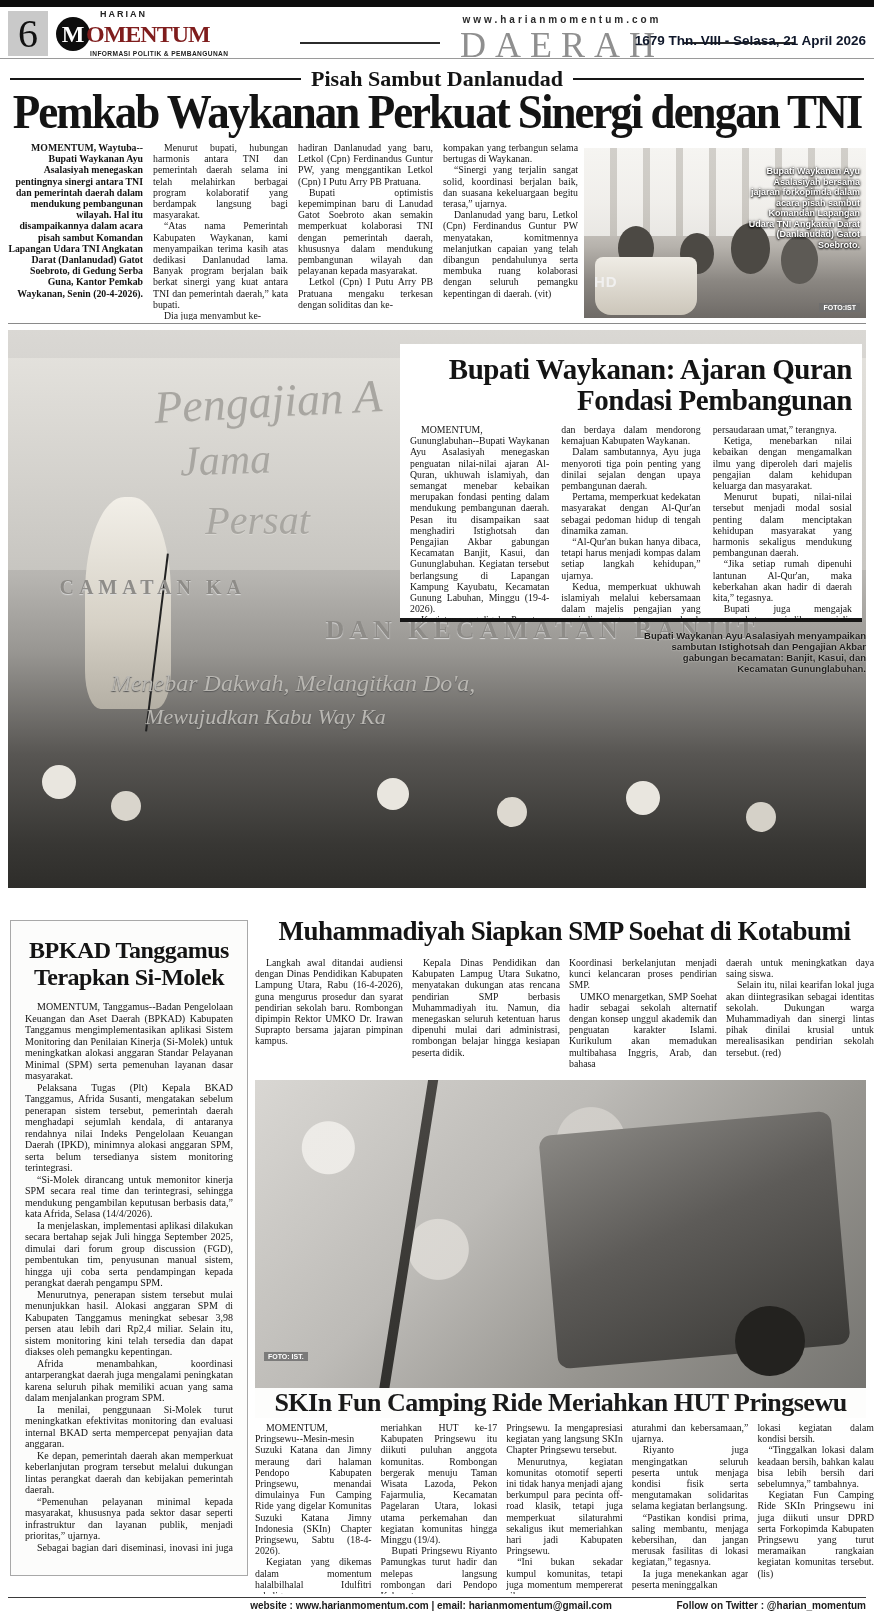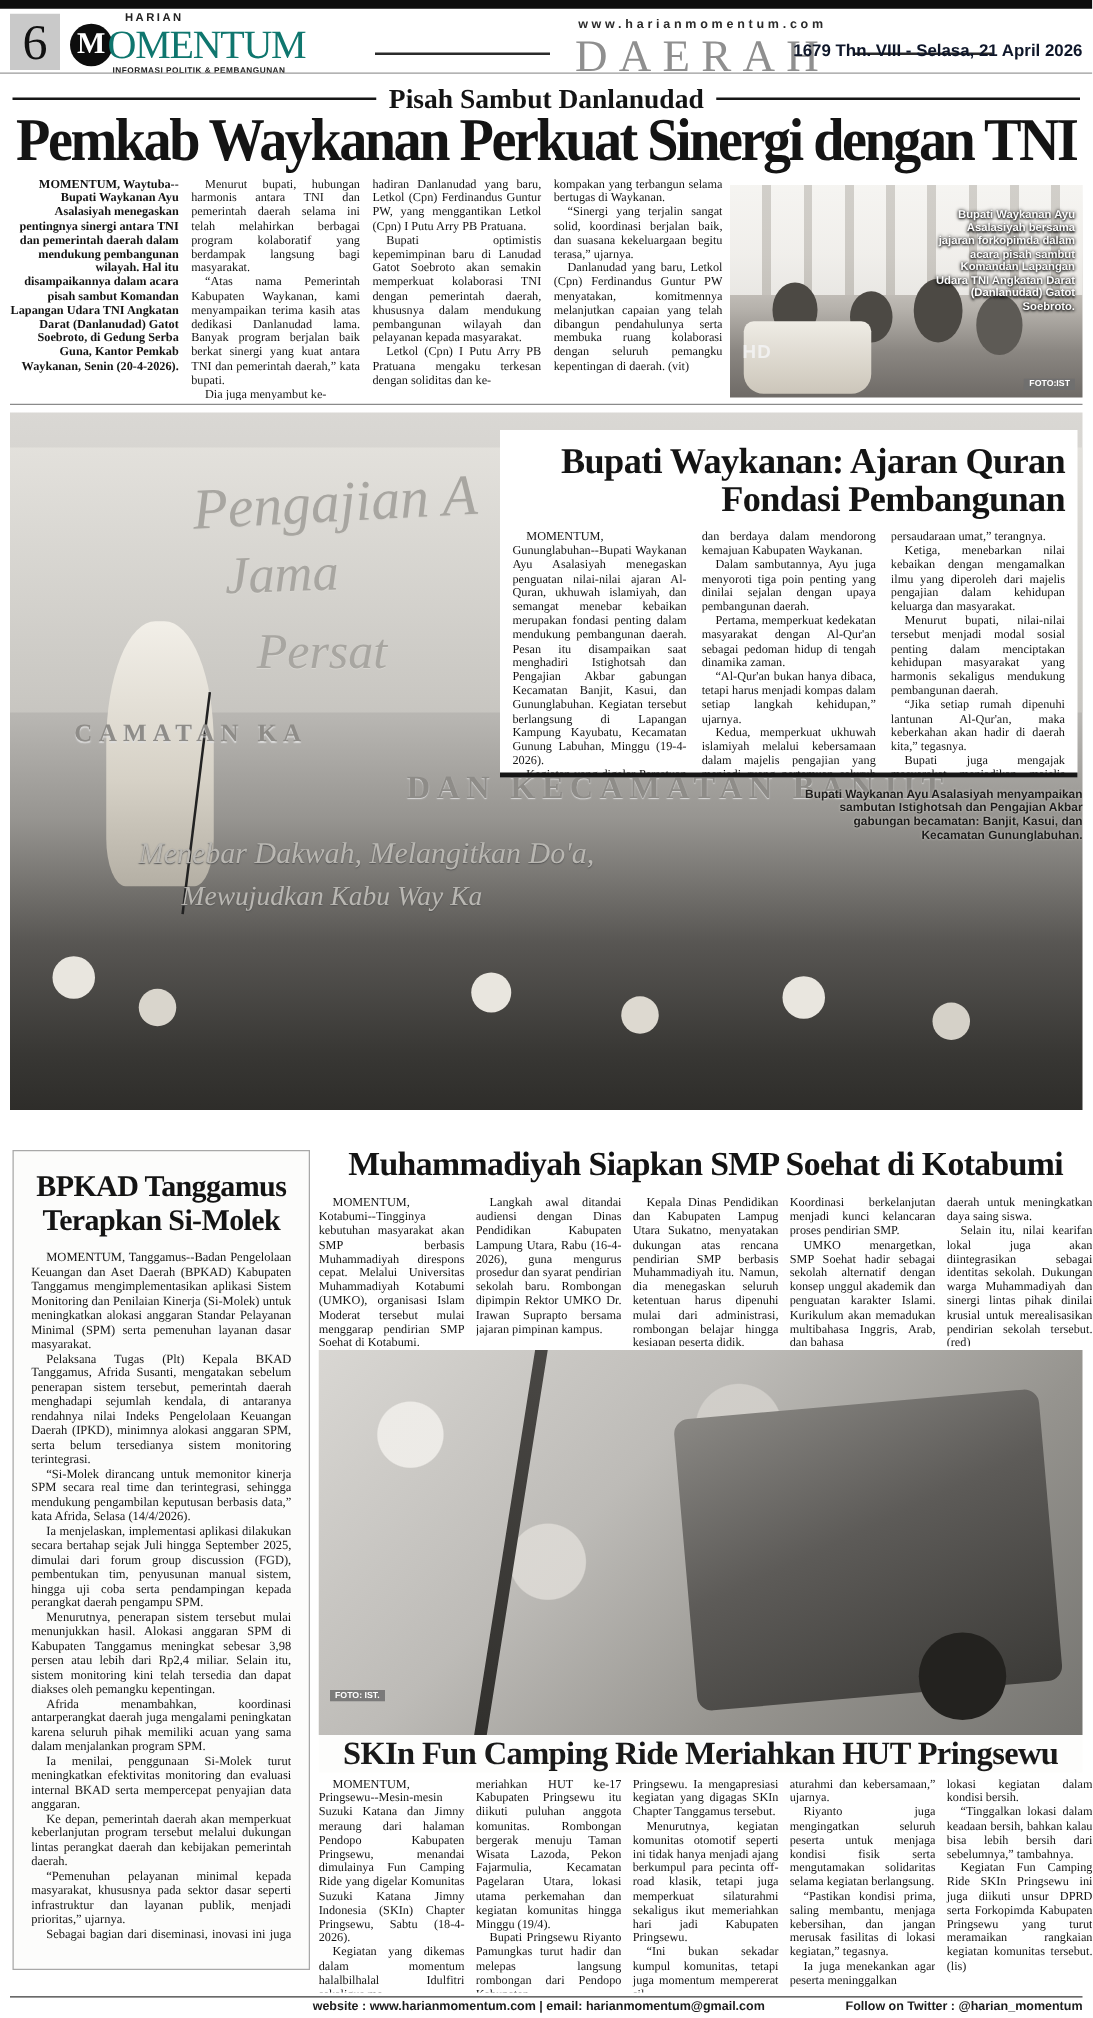--- a/index.html
+++ b/index.html
@@ -13,21 +13,21 @@
   .pagenum-box { left:8px; top:11px; width:40px; height:45px; background:#c9c9c9;
                  display:flex; align-items:center; justify-content:center;
                  font-size:40px; font-weight:400; color:#111; }
   .logo { left:56px; top:9px; width:200px; }
   .logo-harian { font-family:"Liberation Sans",sans-serif; font-size:9px; font-weight:700;
                  letter-spacing:2px; color:#222; margin-left:44px; }
   .logo-row { display:flex; align-items:center; margin-top:-2px; }
   .logo-m { width:34px; height:34px; border-radius:50%; background:#0d0d0d; color:#fff;
             display:flex; align-items:center; justify-content:center;
             font-size:24px; font-weight:700; flex:0 0 34px; }
-  .logo-word { font-size:32px; font-weight:400; letter-spacing:-1px; margin-left:-4px; color:#0f766e; }
+  .logo-word { font-size:24px; font-weight:700; letter-spacing:-1px; margin-left:-4px; color:#7f1d1d; }
   .logo-tag { font-family:"Liberation Sans",sans-serif; font-size:6.6px; font-weight:700;
               letter-spacing:.4px; color:#222; margin-left:34px; margin-top:-1px; }
   .site-url { left:437px; top:14px; width:250px; text-align:center;
               font-family:"Liberation Sans",sans-serif; font-size:10px; font-weight:700;
               letter-spacing:3px; color:#2a2a2a; }
   .section-title { left:437px; top:24px; width:250px; text-align:center;
                    font-size:36px; color:#8f8f8f; letter-spacing:9px; font-weight:400; }
   .hline { height:0; border-top:2px solid #2b2b2b; }
   .hl-left { left:300px; top:42px; width:140px; }
   .hl-right { left:684px; top:42px; width:110px; }
@@ -256,23 +256,20 @@
         <p>Ia menilai, penggunaan Si-Molek turut meningkatkan efektivitas monitoring dan evaluasi internal BKAD serta mempercepat penyajian data anggaran.</p>
         <p>Ke depan, pemerintah daerah akan memperkuat keberlanjutan program tersebut melalui dukungan lintas perangkat daerah dan kebijakan pemerintah daerah.</p>
         <p>“Pemenuhan pelayanan minimal kepada masyarakat, khususnya pada sektor dasar seperti infrastruktur dan layanan publik, menjadi prioritas,” ujarnya.</p>
         <p>Sebagai bagian dari diseminasi, inovasi ini juga telah dipublikasikan melalui berbagai platform digital untuk memperluas akses informasi kepada masyarakat.</p>
       </div>
   </div>
 
   <div class="abs headline4">Muhammadiyah Siapkan SMP Soehat di Kotabumi</div>
   <div class="abs a4-cols bodytext">
     <div class="col">
-        <p>MOMENTUM, Kotabumi--Tingginya kebutuhan masyarakat akan SMP berbasis Muhammadiyah direspons cepat. Melalui Universitas Muhammadiyah Kotabumi (UMKO), organisasi Islam Moderat tersebut mulai menggarap pendirian SMP Soehat di Kotabumi.</p>
-      </div>
-    <div class="col">
         <p>Langkah awal ditandai audiensi dengan Dinas Pendidikan Kabupaten Lampung Utara, Rabu (16-4-2026), guna mengurus prosedur dan syarat pendirian sekolah baru. Rombongan dipimpin Rektor UMKO Dr. Irawan Suprapto bersama jajaran pimpinan kampus.</p>
       </div>
     <div class="col">
         <p>Kepala Dinas Pendidikan dan Kabupaten Lampug Utara Sukatno, menyatakan dukungan atas rencana pendirian SMP berbasis Muhammadiyah itu. Namun, dia menegaskan seluruh ketentuan harus dipenuhi mulai dari administrasi, rombongan belajar hingga kesiapan peserta didik.</p>
       </div>
     <div class="col cont">
         <p>Koordinasi berkelanjutan menjadi kunci kelancaran proses pendirian SMP.</p>
         <p>UMKO menargetkan, SMP Soehat hadir sebagai sekolah alternatif dengan konsep unggul akademik dan penguatan karakter Islami. Kurikulum akan memadukan multibahasa Inggris, Arab, dan bahasa</p>
       </div>
     <div class="col cont">
@@ -295,21 +292,21 @@
   <div class="abs a5-cols bodytext">
     <div class="col">
         <p>MOMENTUM, Pringsewu--Mesin-mesin Suzuki Katana dan Jimny meraung dari halaman Pendopo Kabupaten Pringsewu, menandai dimulainya Fun Camping Ride yang digelar Komunitas Suzuki Katana Jimny Indonesia (SKIn) Chapter Pringsewu, Sabtu (18-4-2026).</p>
         <p>Kegiatan yang dikemas dalam momentum halalbilhalal Idulfitri sekaligus me-</p>
       </div>
     <div class="col cont">
         <p>meriahkan HUT ke-17 Kabupaten Pringsewu itu diikuti puluhan anggota komunitas. Rombongan bergerak menuju Taman Wisata Lazoda, Pekon Fajarmulia, Kecamatan Pagelaran Utara, lokasi utama perkemahan dan kegiatan komunitas hingga Minggu (19/4).</p>
         <p>Bupati Pringsewu Riyanto Pamungkas turut hadir dan melepas langsung rombongan dari Pendopo Kabupaten</p>
       </div>
     <div class="col cont">
-        <p>Pringsewu. Ia mengapresiasi kegiatan yang digagas SKIn Chapter Tanggamus tersebut.</p>
+        <p>Pringsewu. Ia mengapresiasi kegiatan yang langsung SKIn Chapter Pringsewu tersebut.</p>
         <p>Menurutnya, kegiatan komunitas otomotif seperti ini tidak hanya menjadi ajang berkumpul para pecinta off-road klasik, tetapi juga memperkuat silaturahmi sekaligus ikut memeriahkan hari jadi Kabupaten Pringsewu.</p>
         <p>“Ini bukan sekadar kumpul komunitas, tetapi juga momentum mempererat sil-</p>
       </div>
     <div class="col cont">
         <p>aturahmi dan kebersamaan,” ujarnya.</p>
         <p>Riyanto juga mengingatkan seluruh peserta untuk menjaga kondisi fisik serta mengutamakan solidaritas selama kegiatan berlangsung.</p>
         <p>“Pastikan kondisi prima, saling membantu, menjaga kebersihan, dan jangan merusak fasilitas di lokasi kegiatan,” tegasnya.</p>
         <p>Ia juga menekankan agar peserta meninggalkan</p>
       </div>
     <div class="col cont">

